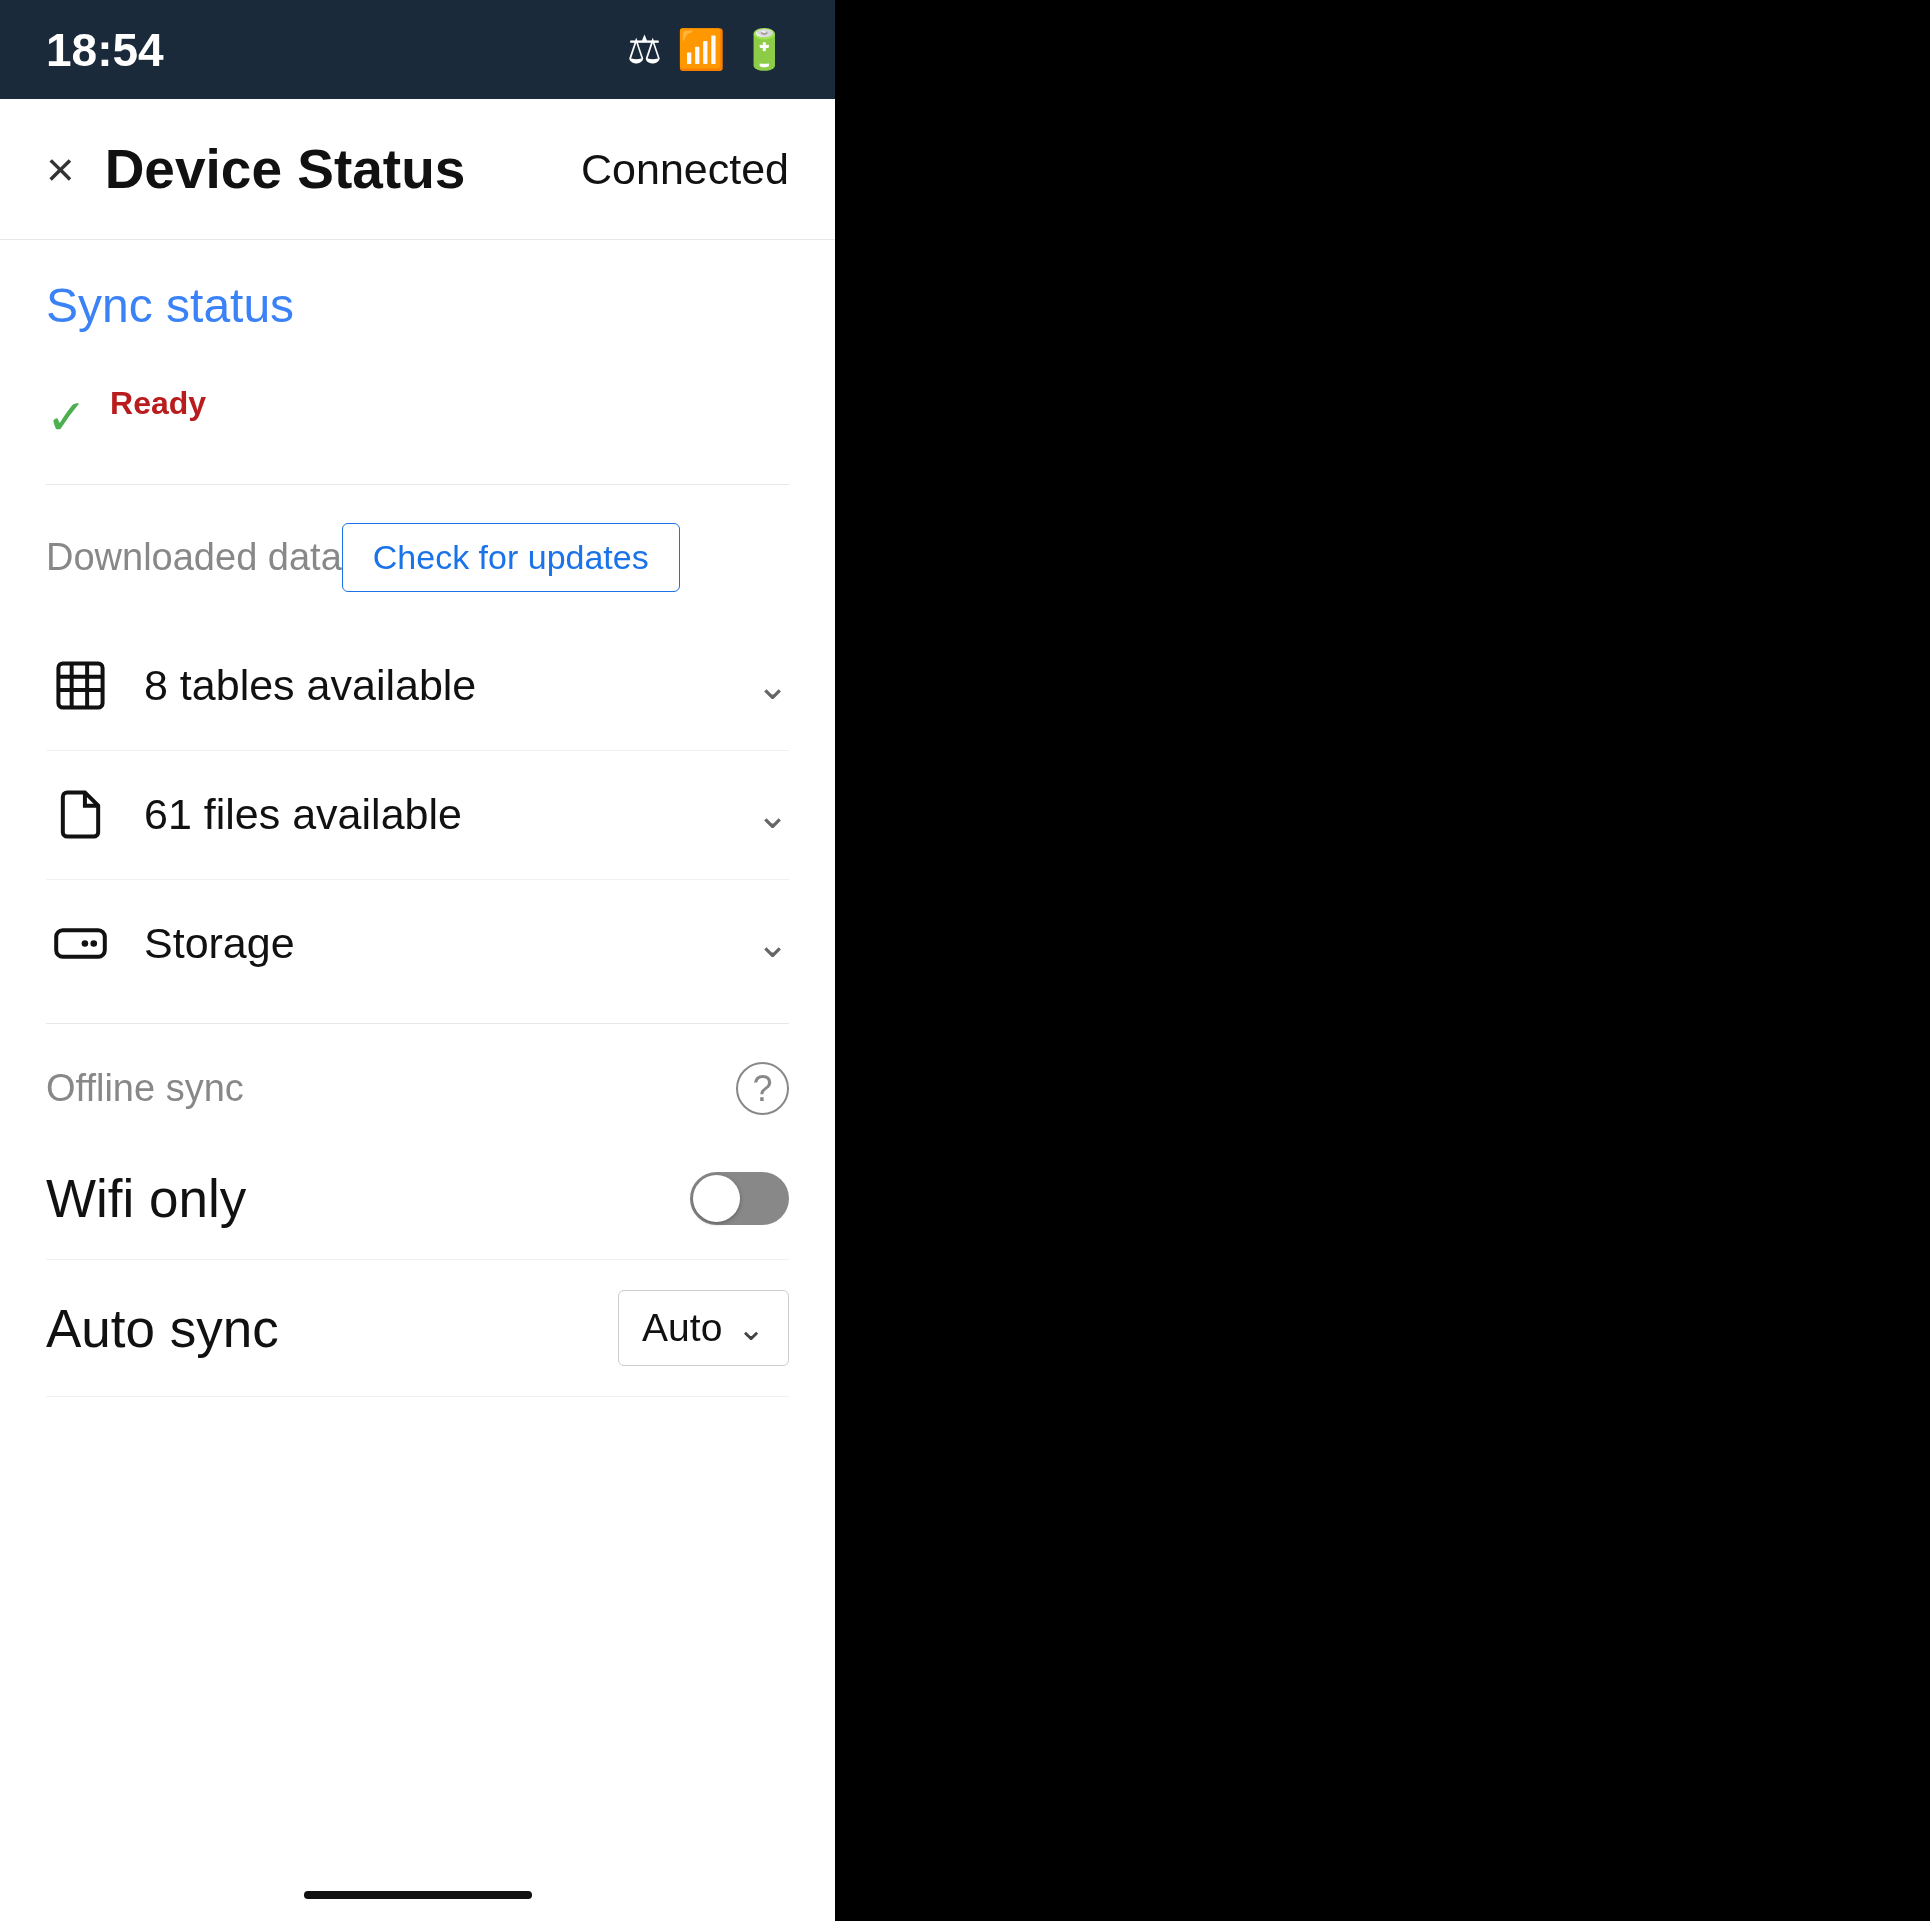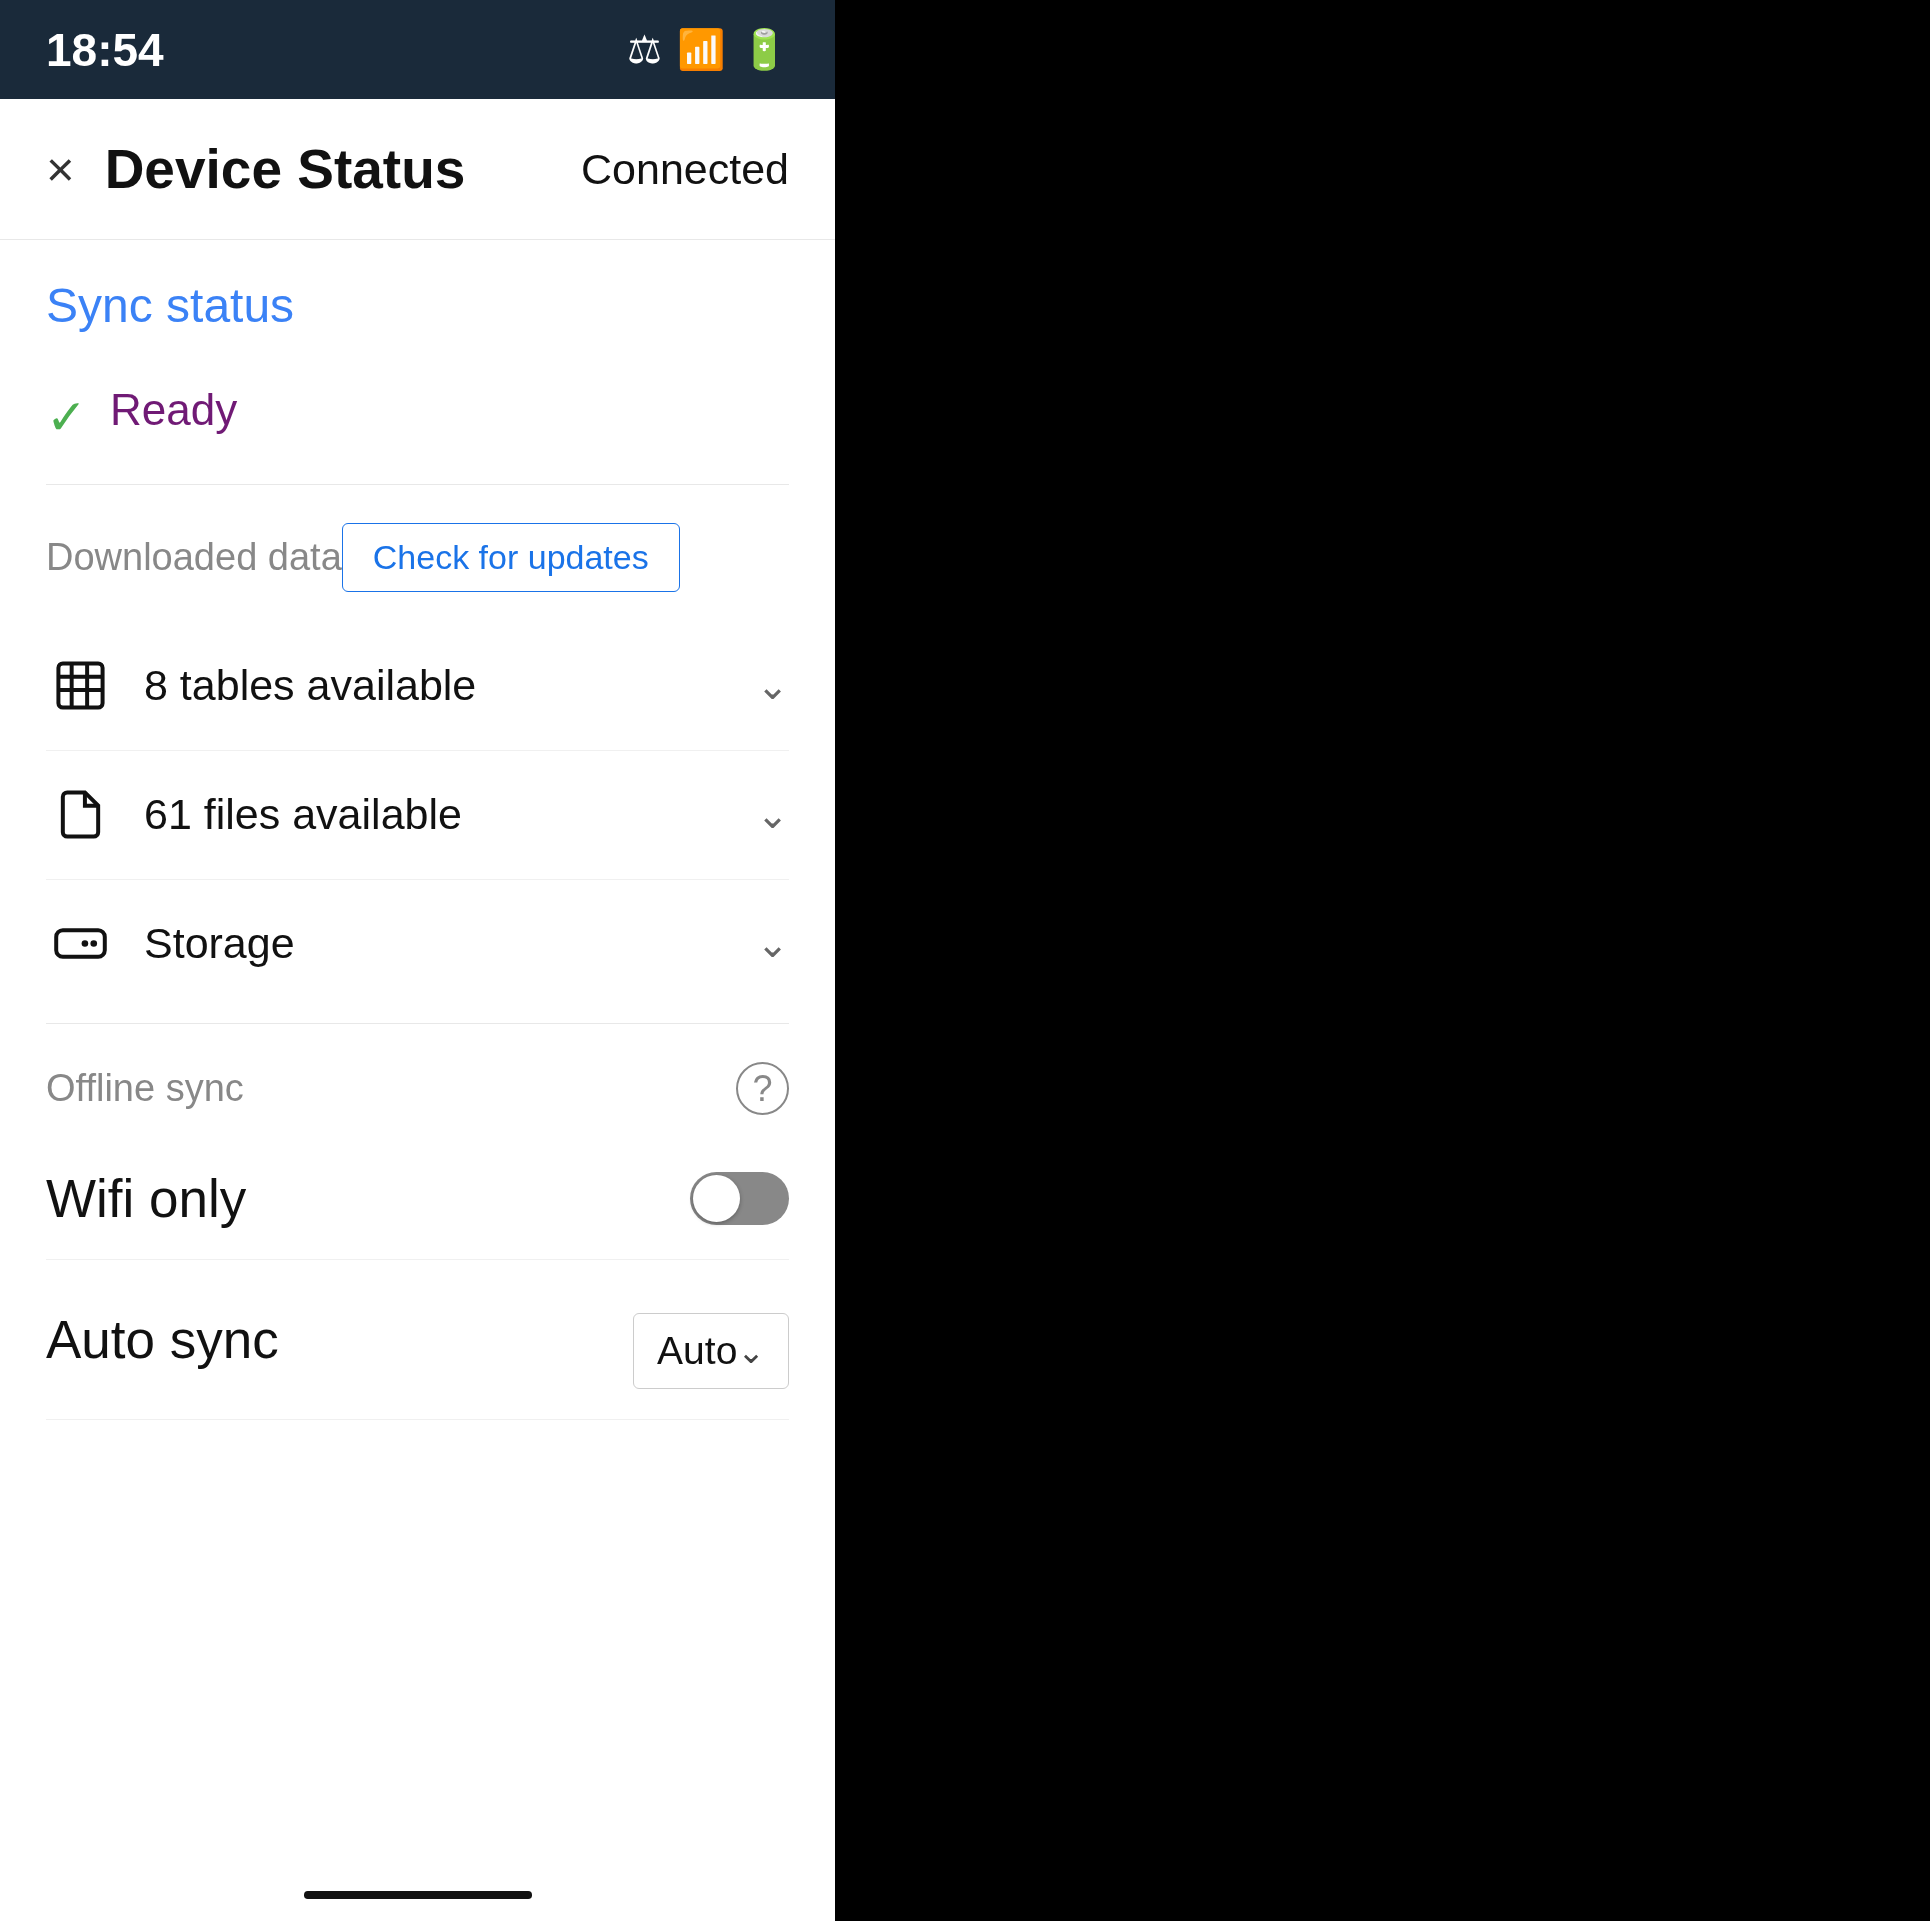--- a/index.html
+++ b/index.html
@@ -108,23 +108,23 @@
       font-size: 49px;
       margin-top: 3.8px;
     }
 
     .sync-text-block {
       display: flex;
       flex-direction: column;
     }
 
     .sync-ready {
-      font-size: 44px;
-      font-weight: 400;
-      color: #701a75;
+      font-size: 32px;
+      font-weight: 700;
+      color: #b91c1c;
     }
 
     .sync-subtitle {
       font-size: 35px;
       color: #888;
       margin-top: 6px;
     }
 
     
     .divider {
@@ -260,28 +260,28 @@
       position: absolute;
       top: 3px;
       left: 3px;
       box-shadow: 0 1.5px 4.6px rgba(0,0,0,0.3);
     }
 
     
     .dropdown-btn {
       display: flex;
       align-items: center;
+      gap: 15px;
       border: 1.5px solid #ccc;
       border-radius: 6px;
       padding: 15px 23px;
       font-size: 39px;
       color: #111;
       background: #fff;
       cursor: pointer;
-      margin-top: 23px;
     }
 
     .dropdown-arrow {
       font-size: 33px;
       color: #444;
     }
 
     
     .home-indicator {
       position: absolute;

